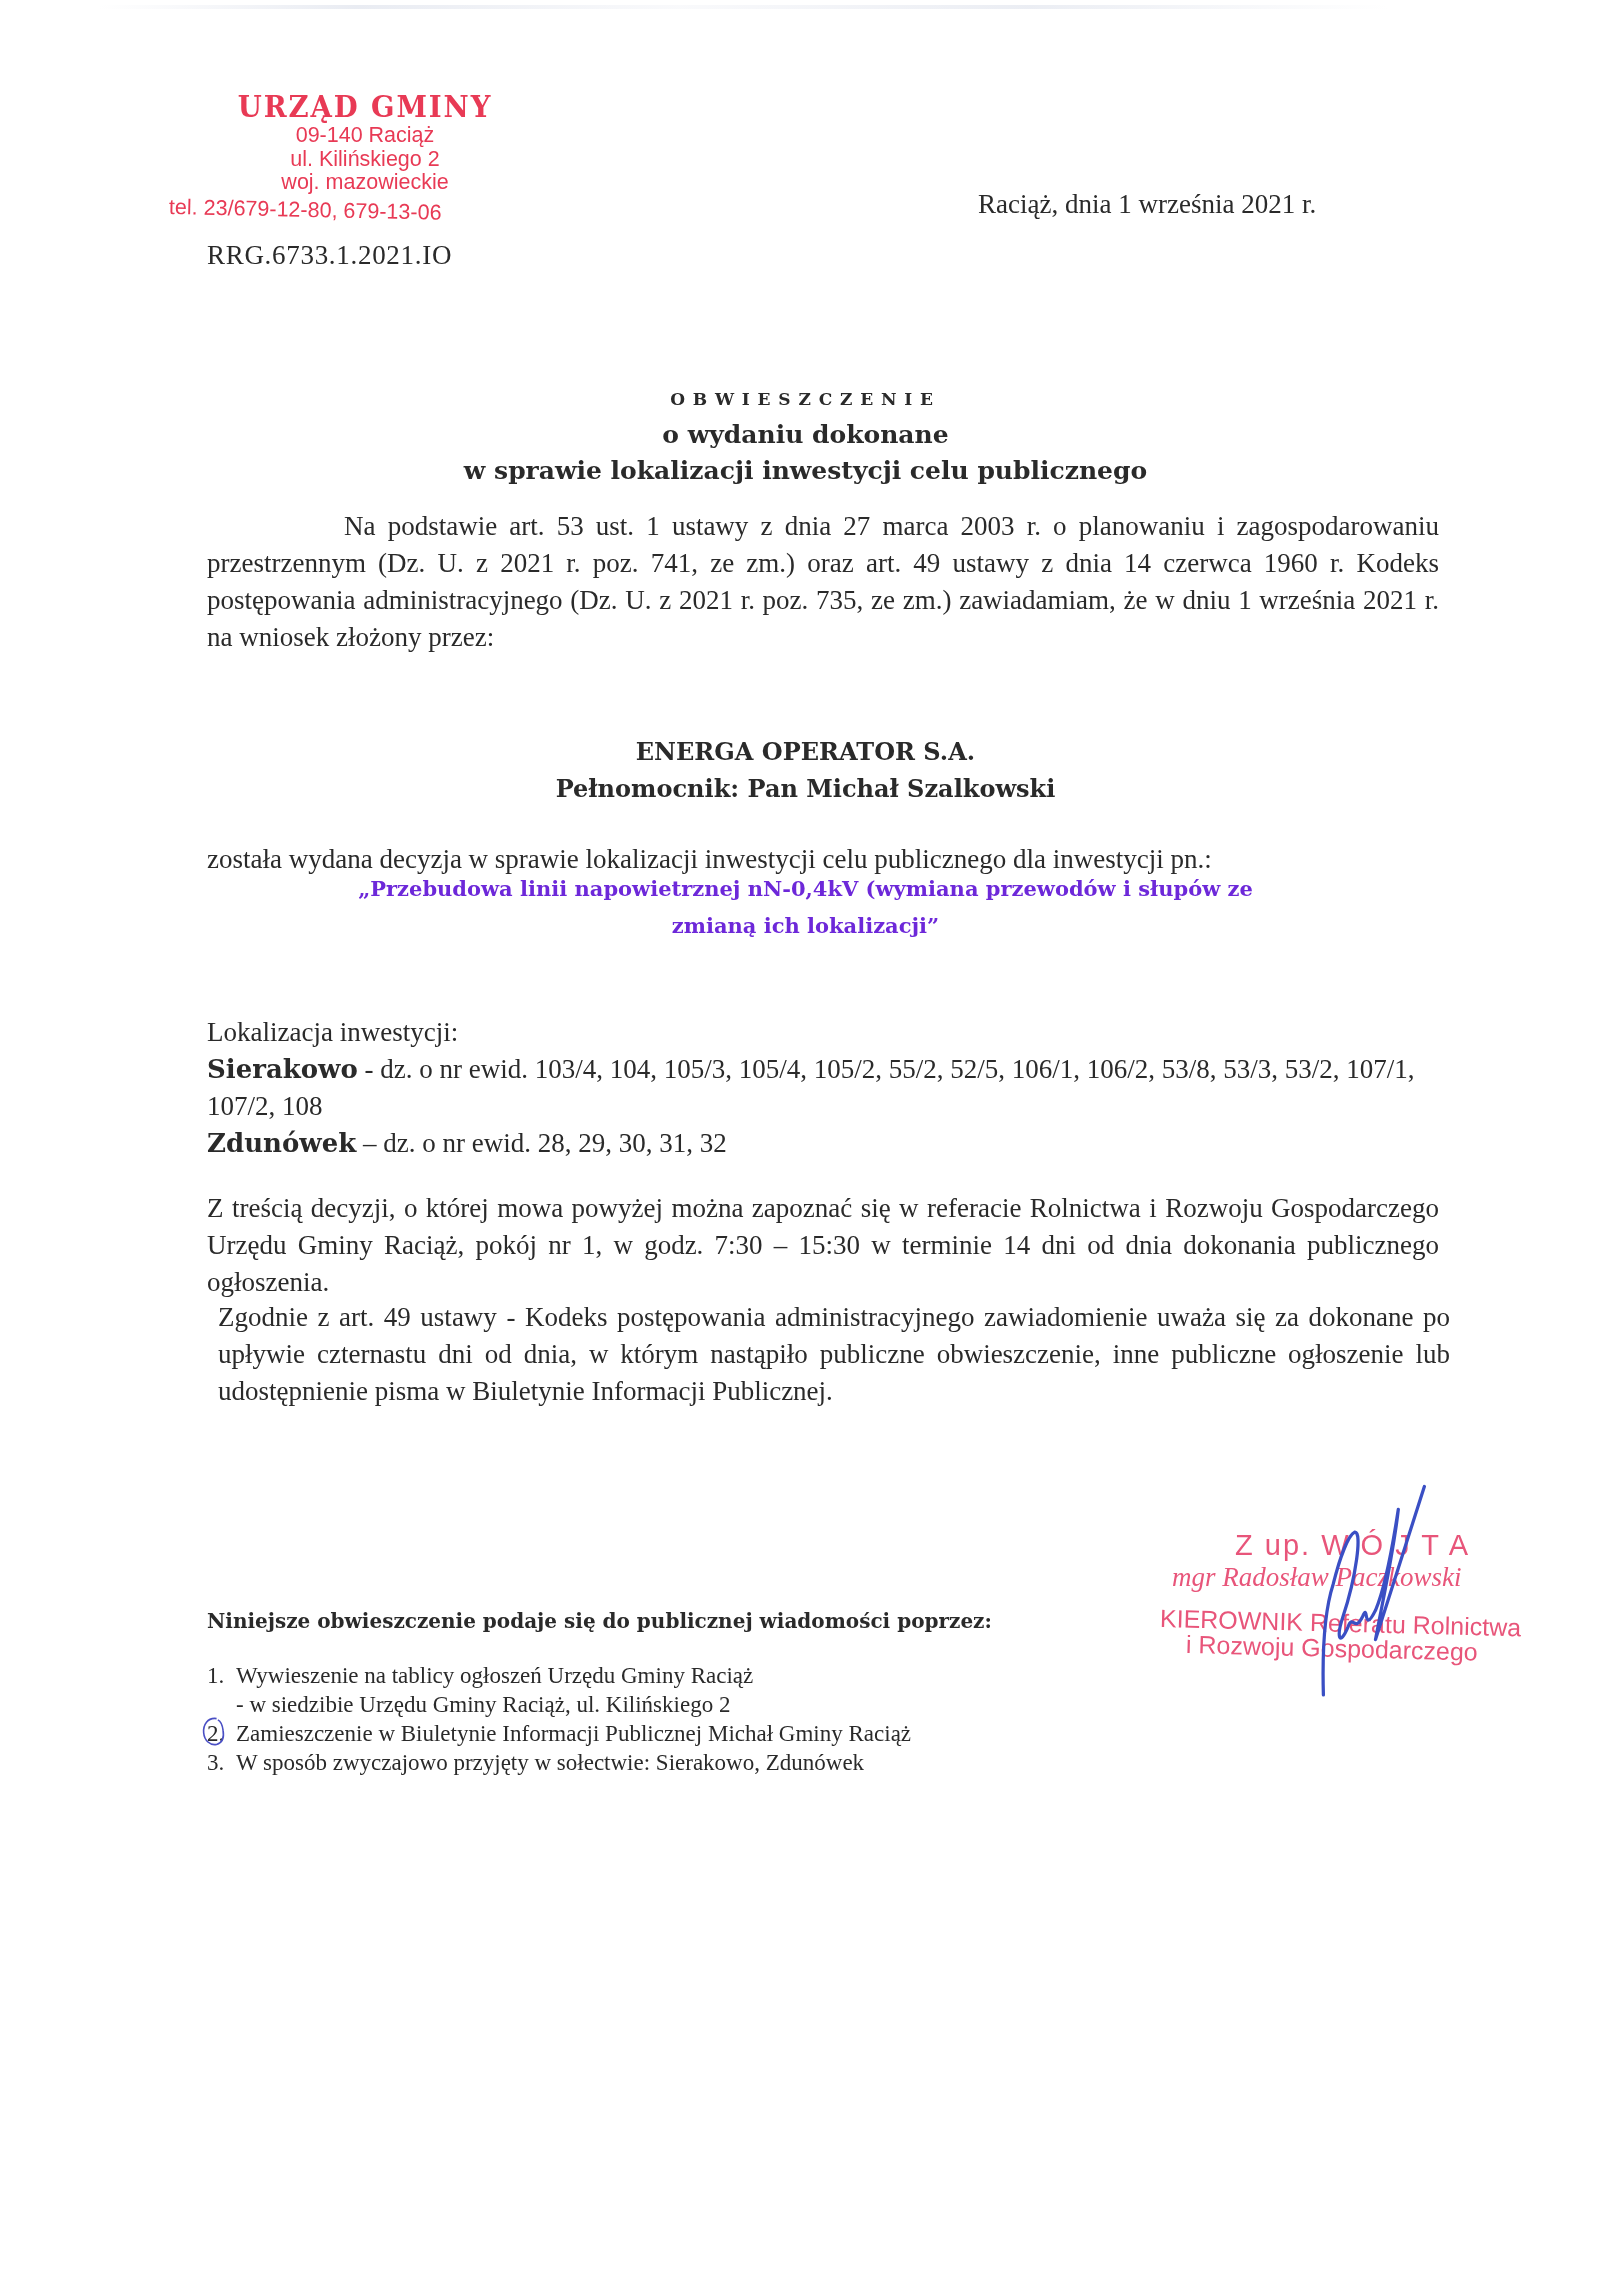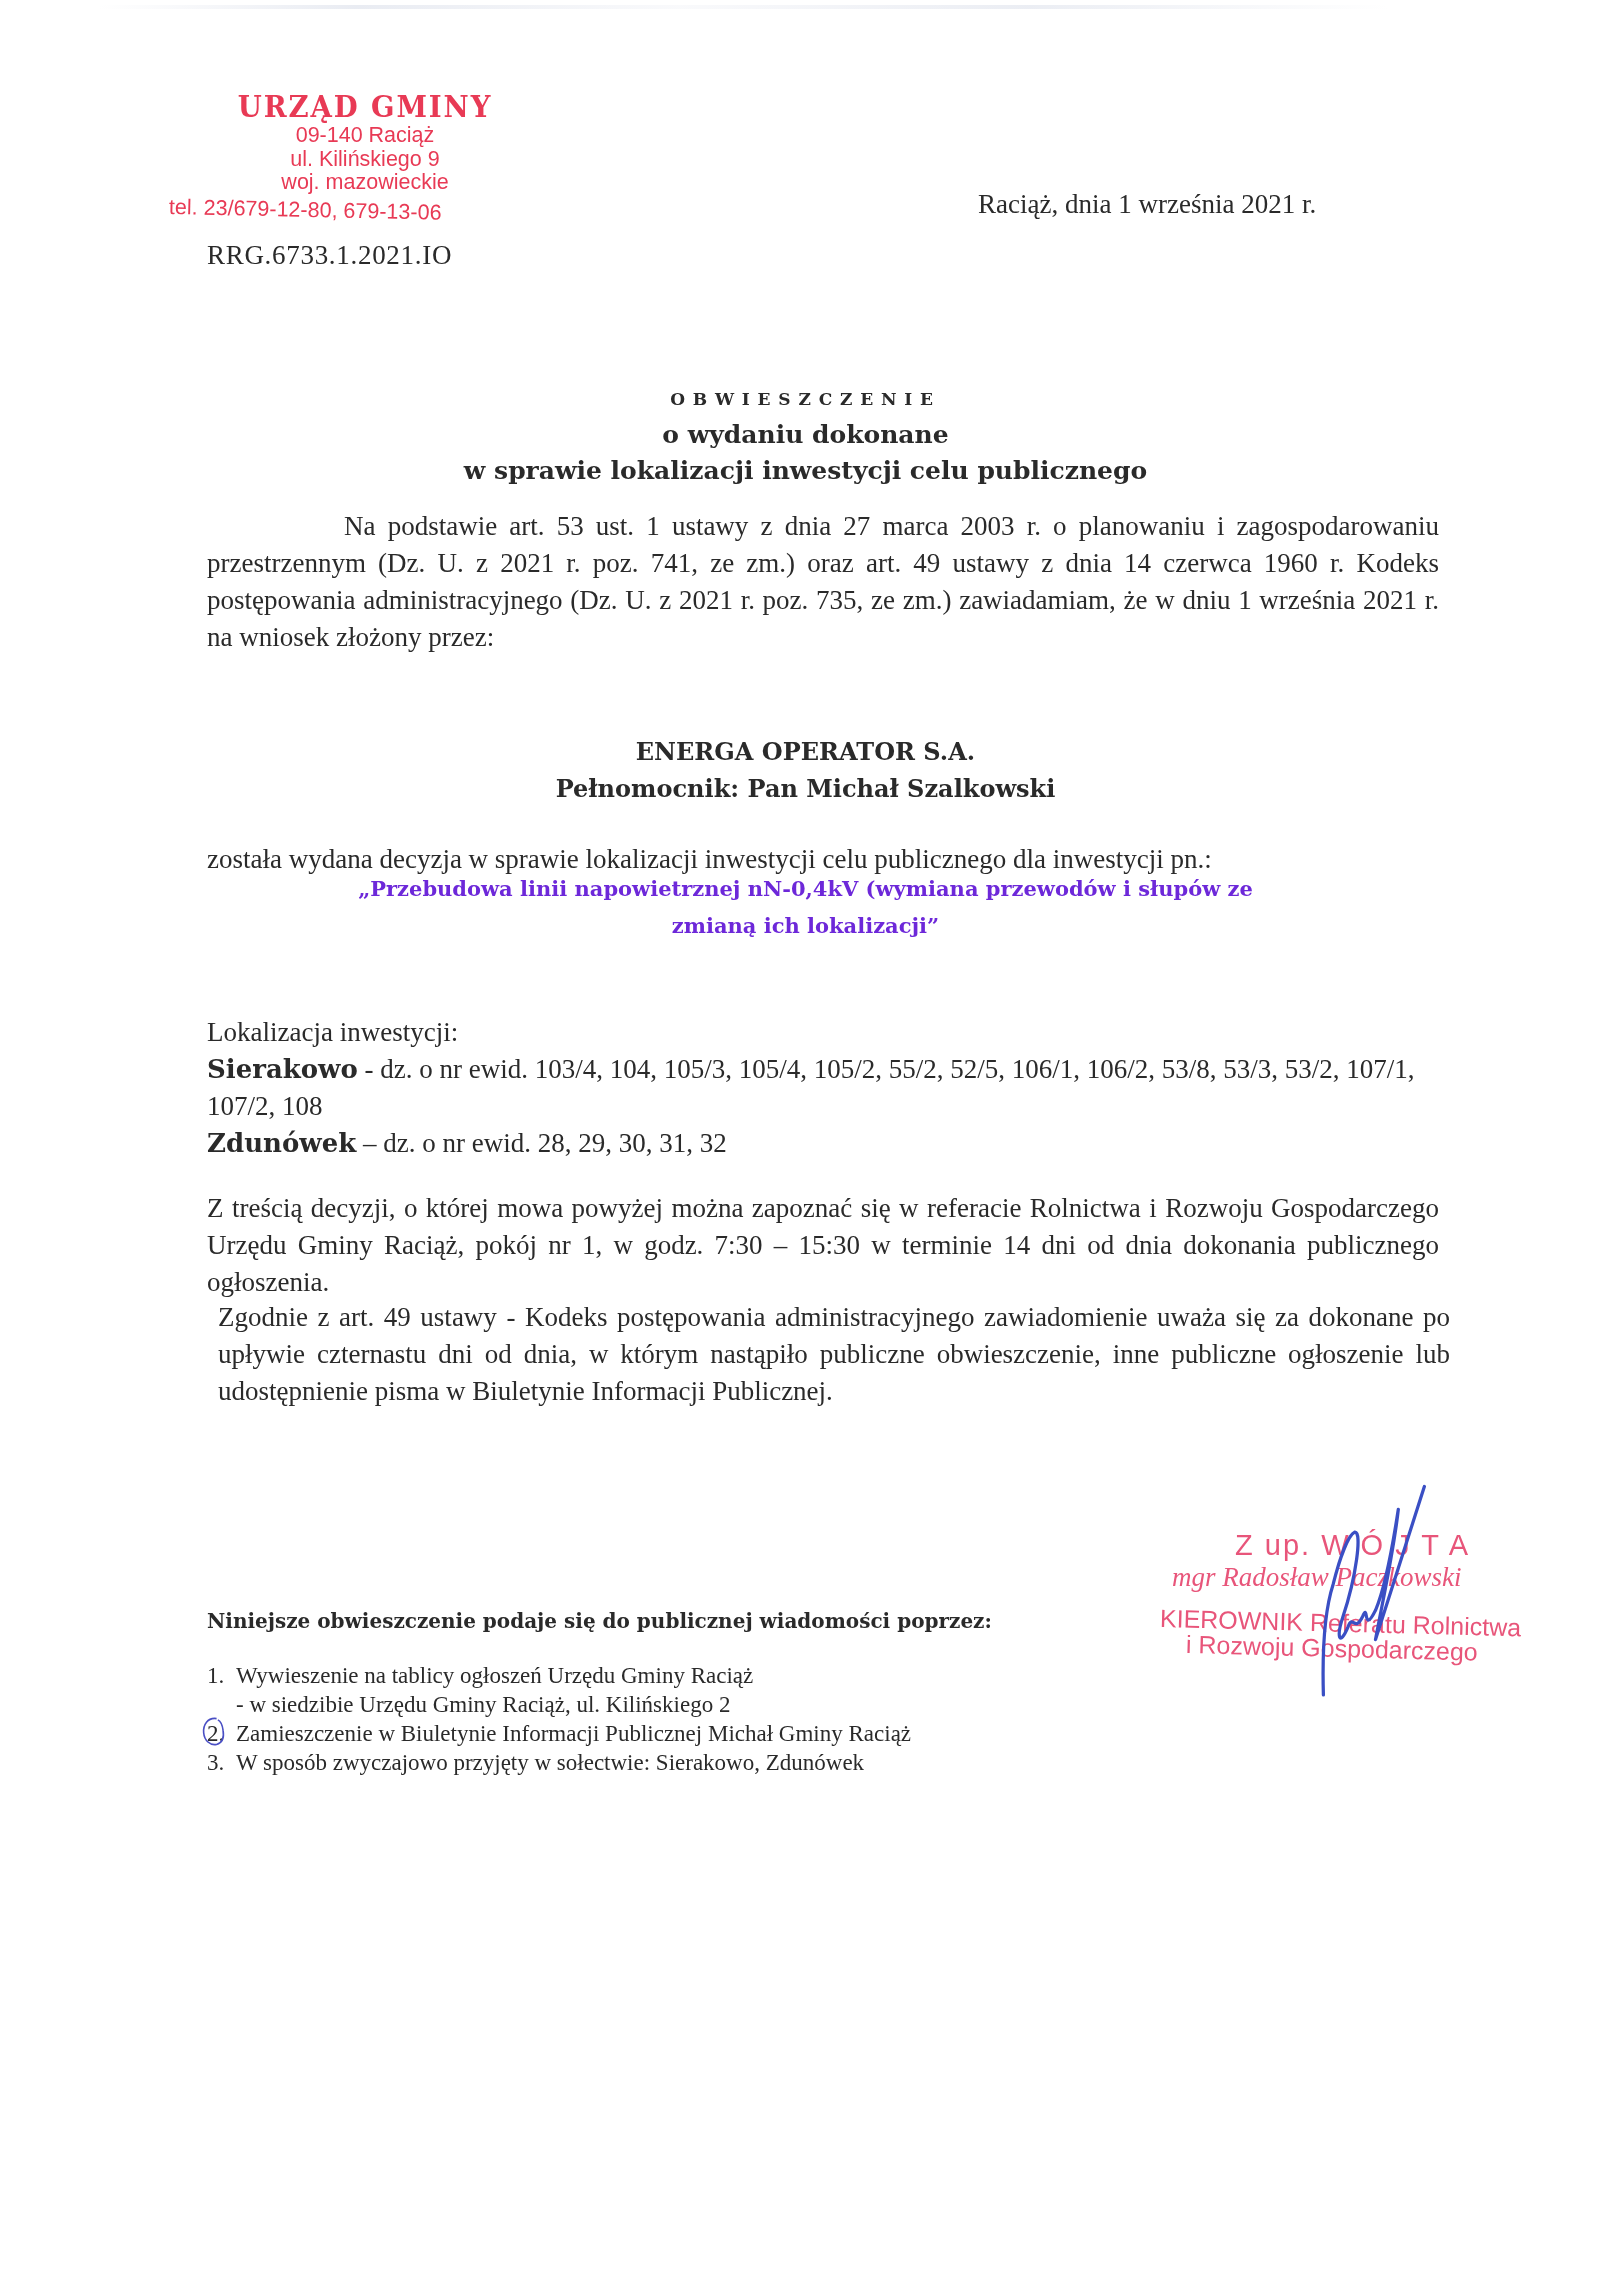--- a/index.html
+++ b/index.html
@@ -52,21 +52,21 @@
   .circle-mark { position: absolute; left: -5.9px; top: -2.6px; width: 26px; height: 31px; }
 </style>
 </head>
 <body>
 
 <div class="abs scan-edge"></div>
 
 <div class="abs stamp">
   <div class="st-title">URZĄD GMINY</div>
   <div class="st-line">09-140 Raciąż</div>
-  <div class="st-line">ul. Kilińskiego 9</div>
+  <div class="st-line">ul. Kilińskiego 2</div>
   <div class="st-line">woj. mazowieckie</div>
   <div class="st-tel">tel. 23/679-12-80, 679-13-06</div>
 </div>
 
 <div class="abs ref">RRG.6733.1.2021.IO</div>
 <div class="abs date">Raciąż, dnia 1 września 2021 r.</div>
 
 <div class="abs title-block">
   <div class="t1">OBWIESZCZENIE</div>
   <div class="t2">o wydaniu dokonane</div>

